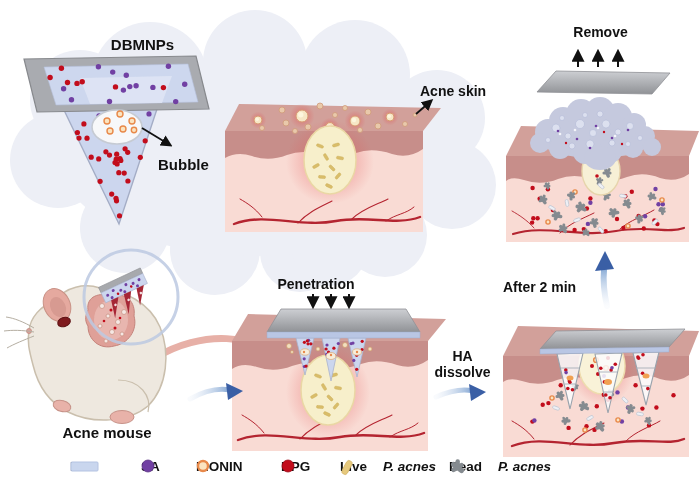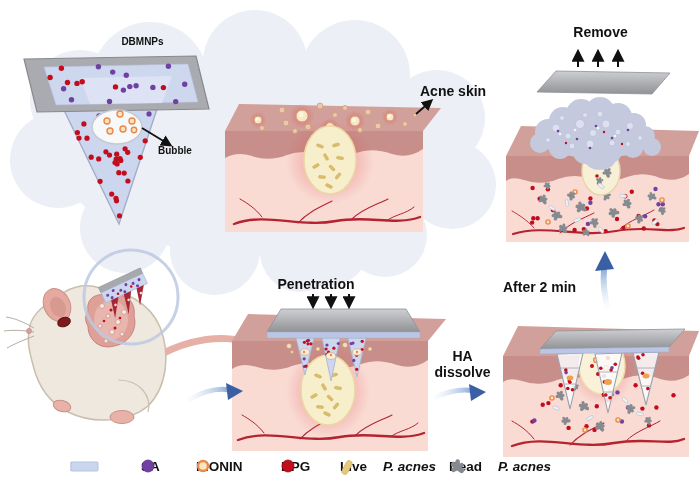--- a/index.html
+++ b/index.html
@@ -1,20 +1,20 @@
 <!DOCTYPE html>
 <html><head>
 <meta charset="utf-8">
 <style>
   html,body{margin:0;padding:0;background:#fff}
   .fig{position:relative;width:700px;height:485px;background:#ffffff;overflow:hidden;
        font-family:"Liberation Sans",sans-serif}
   .fig svg{position:absolute;left:0;top:0}
   .lbl{position:absolute;font-weight:700;font-size:14px;color:#111;white-space:nowrap;line-height:1.15}
-  .lbl.big{font-size:10px}
+  .lbl.big{font-size:15px}
   .center{text-align:center}
   .legend-item{position:absolute;top:459px;display:flex;align-items:center;gap:8px;
        font-weight:700;font-size:13.5px;color:#111;white-space:nowrap}
   .legend-item .sp{font-style:italic;margin-left:16px}
 </style>
 </head>
 <body>
 
 <div class="fig">
 
@@ -578,29 +578,30 @@
     <path d="M436,397 C452,390 464,389 473,391" stroke="url(#gswooshH)" stroke-width="5" fill="none" stroke-linecap="round"></path>
     <polygon points="469,384 486,392 471,401" fill="#3a5fa5"></polygon>
   </g>
   <g>
     <path d="M607,306 C604,293 603,281 604,270" stroke="url(#gswooshV)" stroke-width="6" fill="none" stroke-linecap="round"></path>
     <polygon points="595,271 605,251 614,269" fill="#3a5fa5"></polygon>
   </g>
 </svg>
 
 <div class="lbl big center" style="left:95px;top:36px;width:95px">DBMNPs</div>
-<div class="lbl big" style="left:158px;top:145px">Bubble</div>
+<div class="lbl big" style="left:158px;top:156px">Bubble</div>
 <div class="lbl" style="left:420px;top:83px">Acne skin</div>
 <div class="lbl center" style="left:563px;top:24px;width:75px">Remove</div>
 <div class="lbl center" style="left:266px;top:276px;width:100px">Penetration</div>
 <div class="lbl center" style="left:425px;top:348px;width:75px">
   <div>HA</div>
   <div>dissolve</div>
 </div>
 <div class="lbl" style="left:503px;top:279px">After 2 min</div>
+<div class="lbl big center" style="left:52px;top:424px;width:110px">Acne mouse</div>
 
 <div class="legend-item" style="left:70px">
   <svg width="30" height="14">
         <rect x="1" y="3" width="27" height="9" rx="1" stroke="#b4c3e2" stroke-width="1" fill="#c9d6ee"></rect>
       </svg>
   <span>HA</span>
 </div>
 <div class="legend-item" style="left:141px">
   <svg width="14" height="14">
         <circle cx="7" cy="7" r="6" stroke="#5a3283" stroke-width="0.8" fill="#7140a3"></circle>

